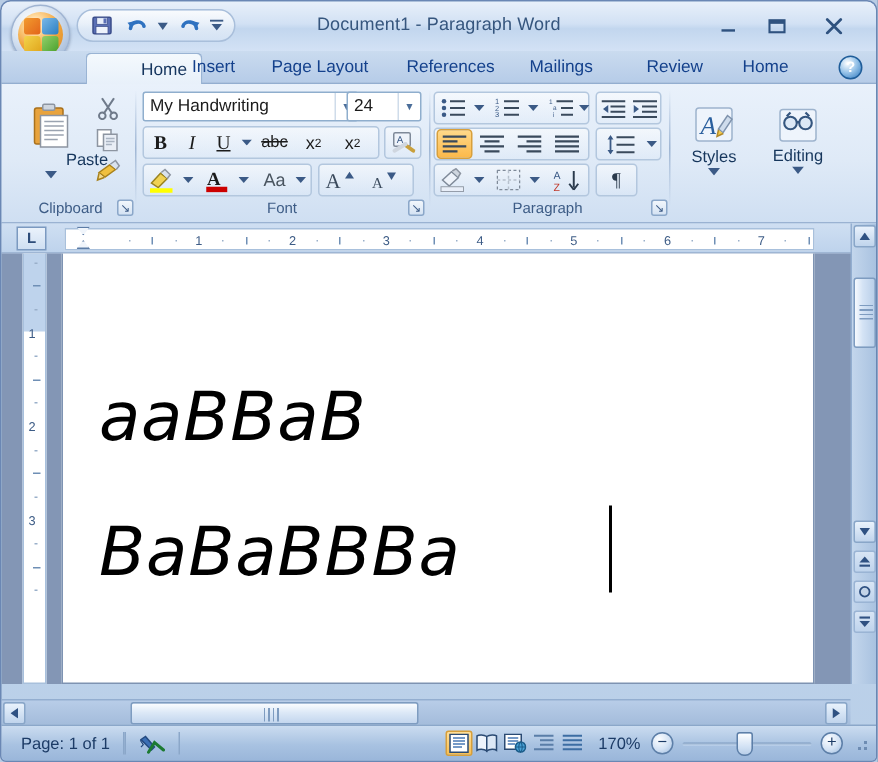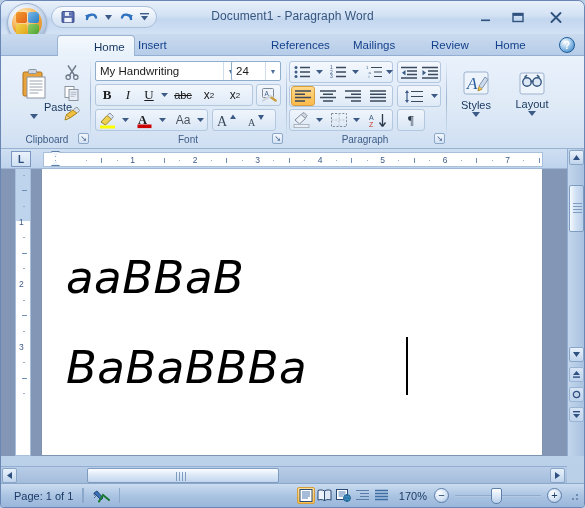--- a/index.html
+++ b/index.html
@@ -302,21 +302,22 @@
     </div>
     <div class="wbtn" id="btn-close">
       <svg width="12" height="11" viewBox="0 0 12 11">
         <path d="M1.5 1 L10.5 10 M10.5 1 L1.5 10" stroke="#2f527f" stroke-width="1.8" stroke-linecap="round"></path>
       </svg>
     </div>
   </div>
 
   <div id="tabstrip">
     <div class="tab active" style="left:56px;">Home</div>
-    <div class="tab" style="left:128px;">Insert</div>
+    <div class="tab" style="left:118px;">Insert</div>
+    <div class="tab" style="left:171px;">Page Layout</div>
     <div class="tab" style="left:261px;">References</div>
     <div class="tab" style="left:343px;">Mailings</div>
     <div class="tab" style="left:421px;">Review</div>
     <div class="tab" style="left:485px;">Home</div>
     <div id="help-icon">?</div>
   </div>
 
   <div id="ribbon">
 
     <div class="group" style="left:4px; width:84px;">
@@ -619,21 +620,21 @@
       <div class="rbtn big" style="left:5px; top:6px; width:42px; height:58px;">
         <span>
           <svg width="28" height="26" viewBox="0 0 28 26">
             <rect x="2" y="2" width="24" height="21" rx="2" fill="#eef4fc" stroke="#9db3cd"></rect>
             <circle cx="9" cy="11" r="4.2" fill="#dce8f6" stroke="#35567f" stroke-width="1.4"></circle>
             <circle cx="19" cy="11" r="4.2" fill="#dce8f6" stroke="#35567f" stroke-width="1.4"></circle>
             <path d="M12.6 10.4 h2.8" stroke="#35567f" stroke-width="1.6"></path>
             <path d="M6.5 6.5 L9 4 M21.5 6.5 L19 4" stroke="#35567f" stroke-width="1.5"></path>
           </svg>
         </span>
-        <span style="font-size:11px;color:#16365c;margin-top:1px;">Layout</span>
+        <span style="font-size:11px;color:#16365c;margin-top:1px;">Editing</span>
         <svg width="8" height="5" viewBox="0 0 8 5" style="margin-top:1px">
             <path d="M0 0 L8 0 L4 5 Z" fill="#3b5a86"></path>
           </svg>
       </div>
     </div>
   </div>
 
   <div id="ruler-h">
     <div id="tabsel">L</div>
     <div id="ruler-track">

